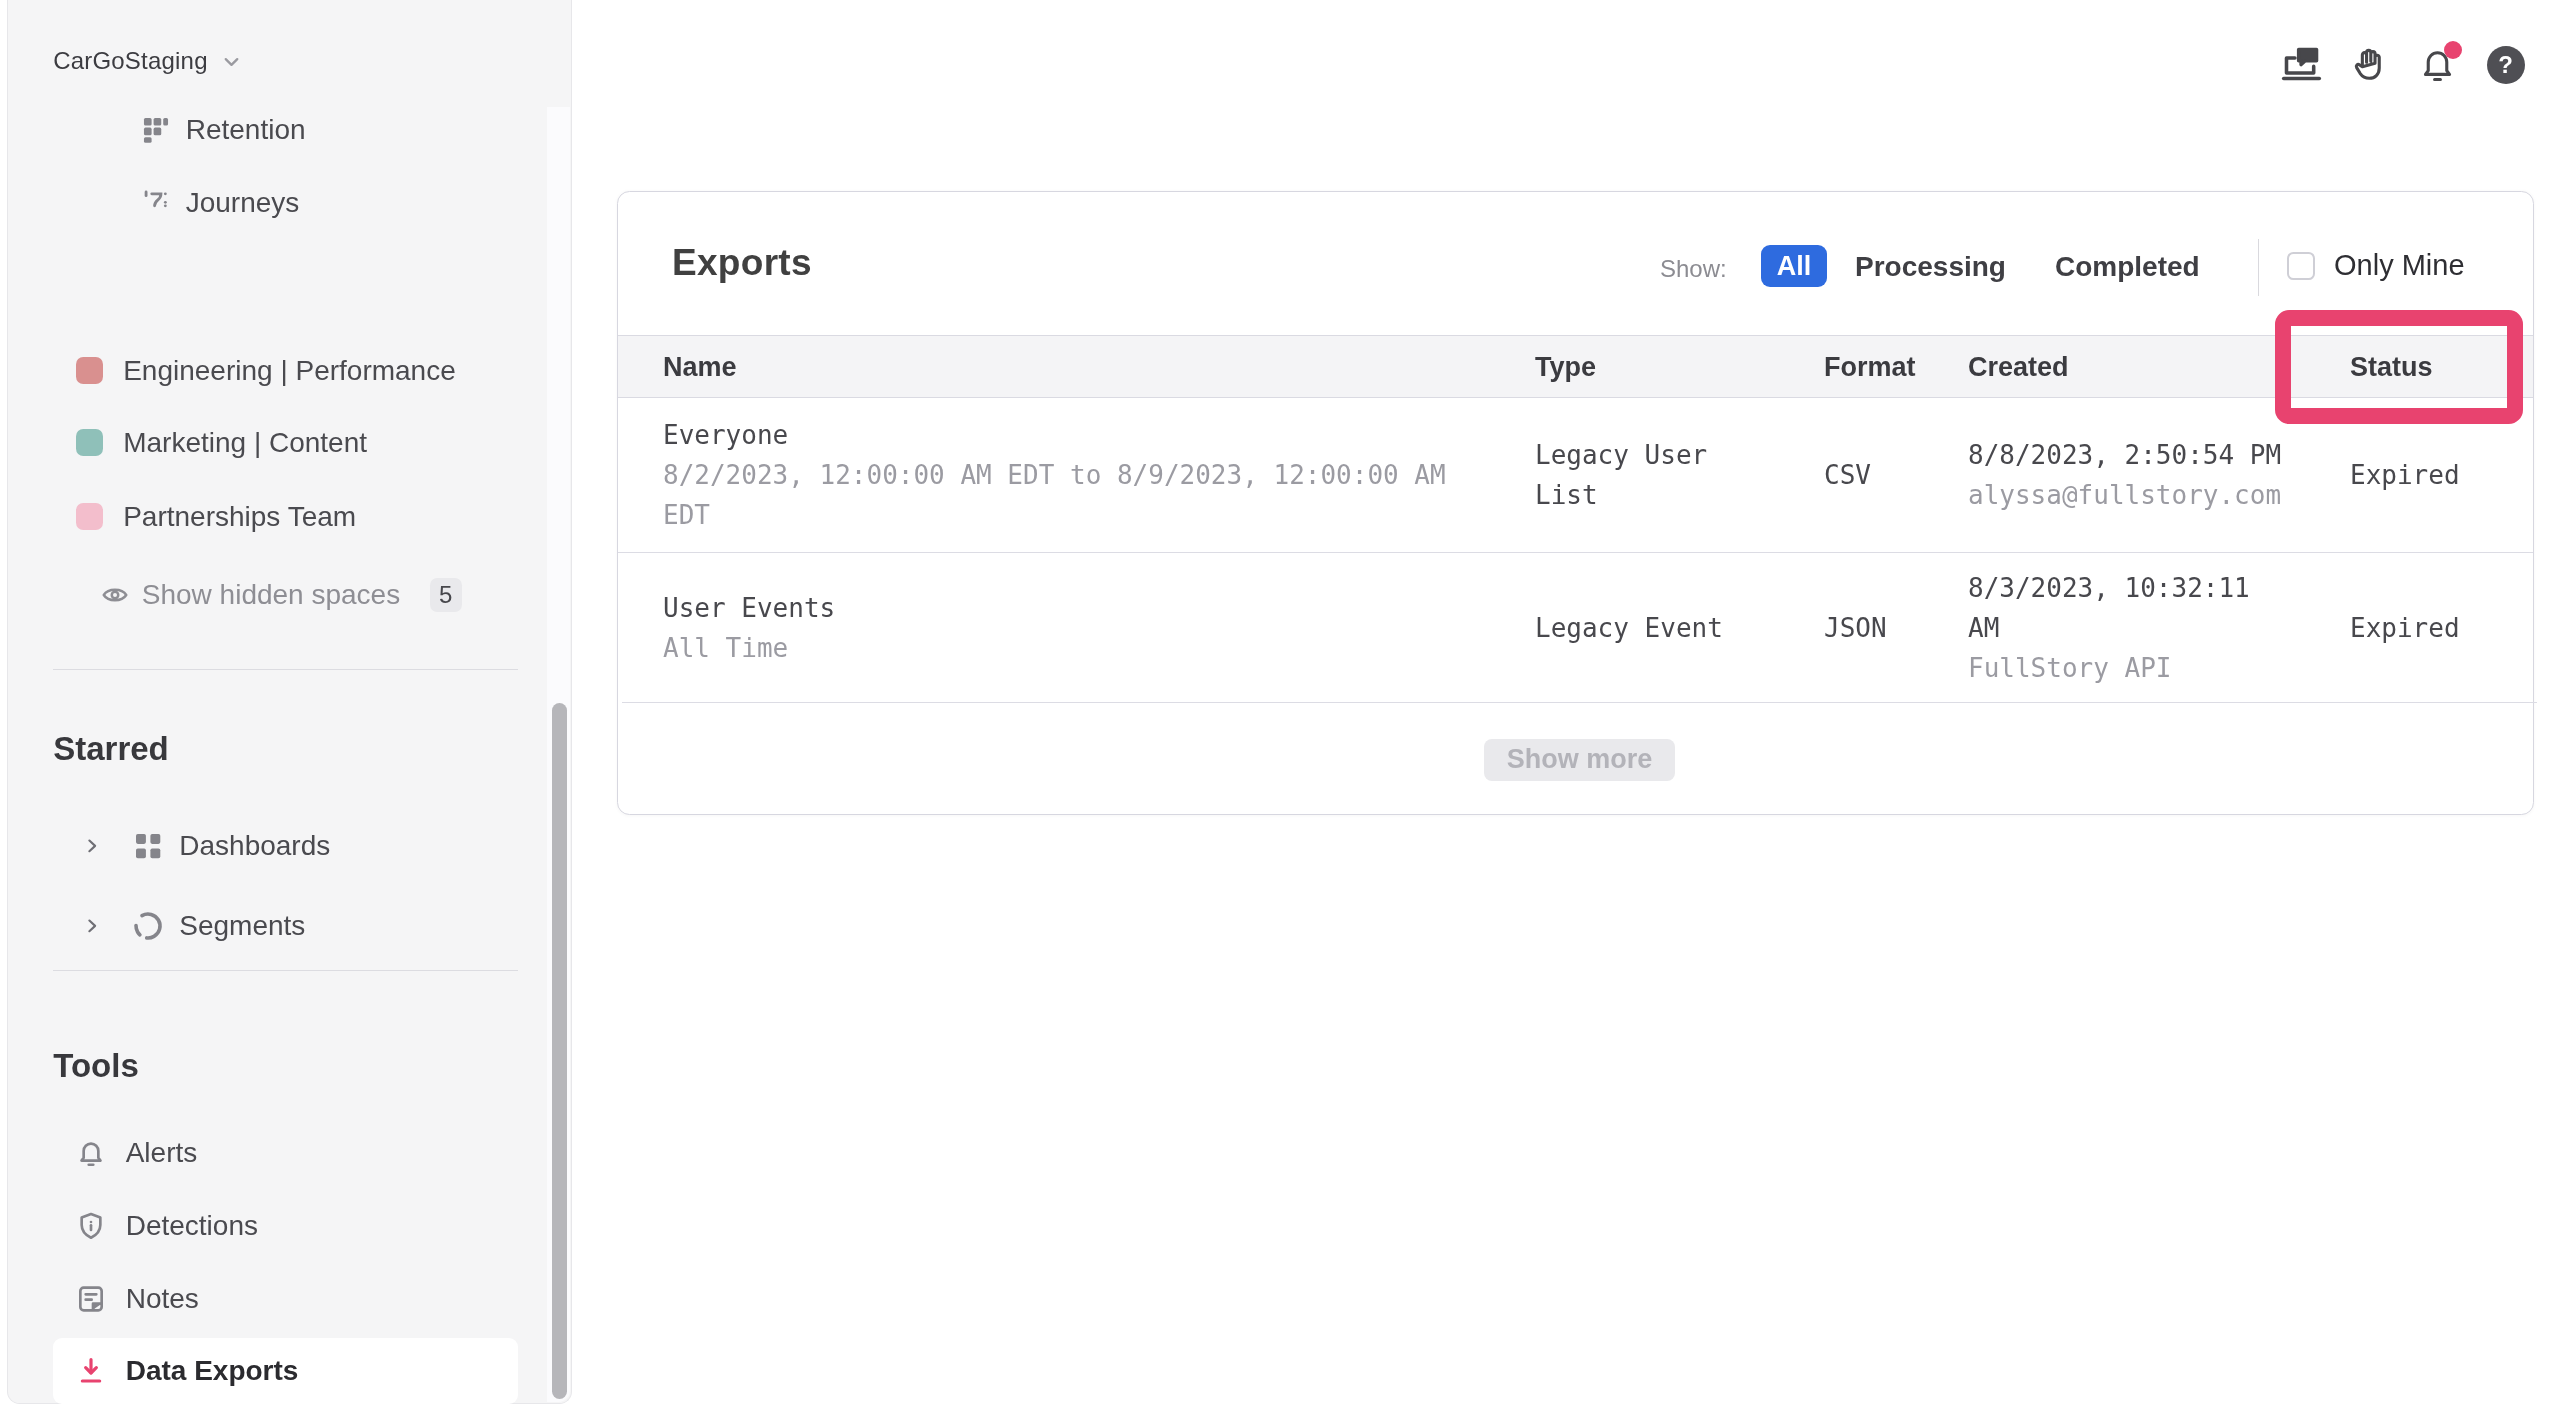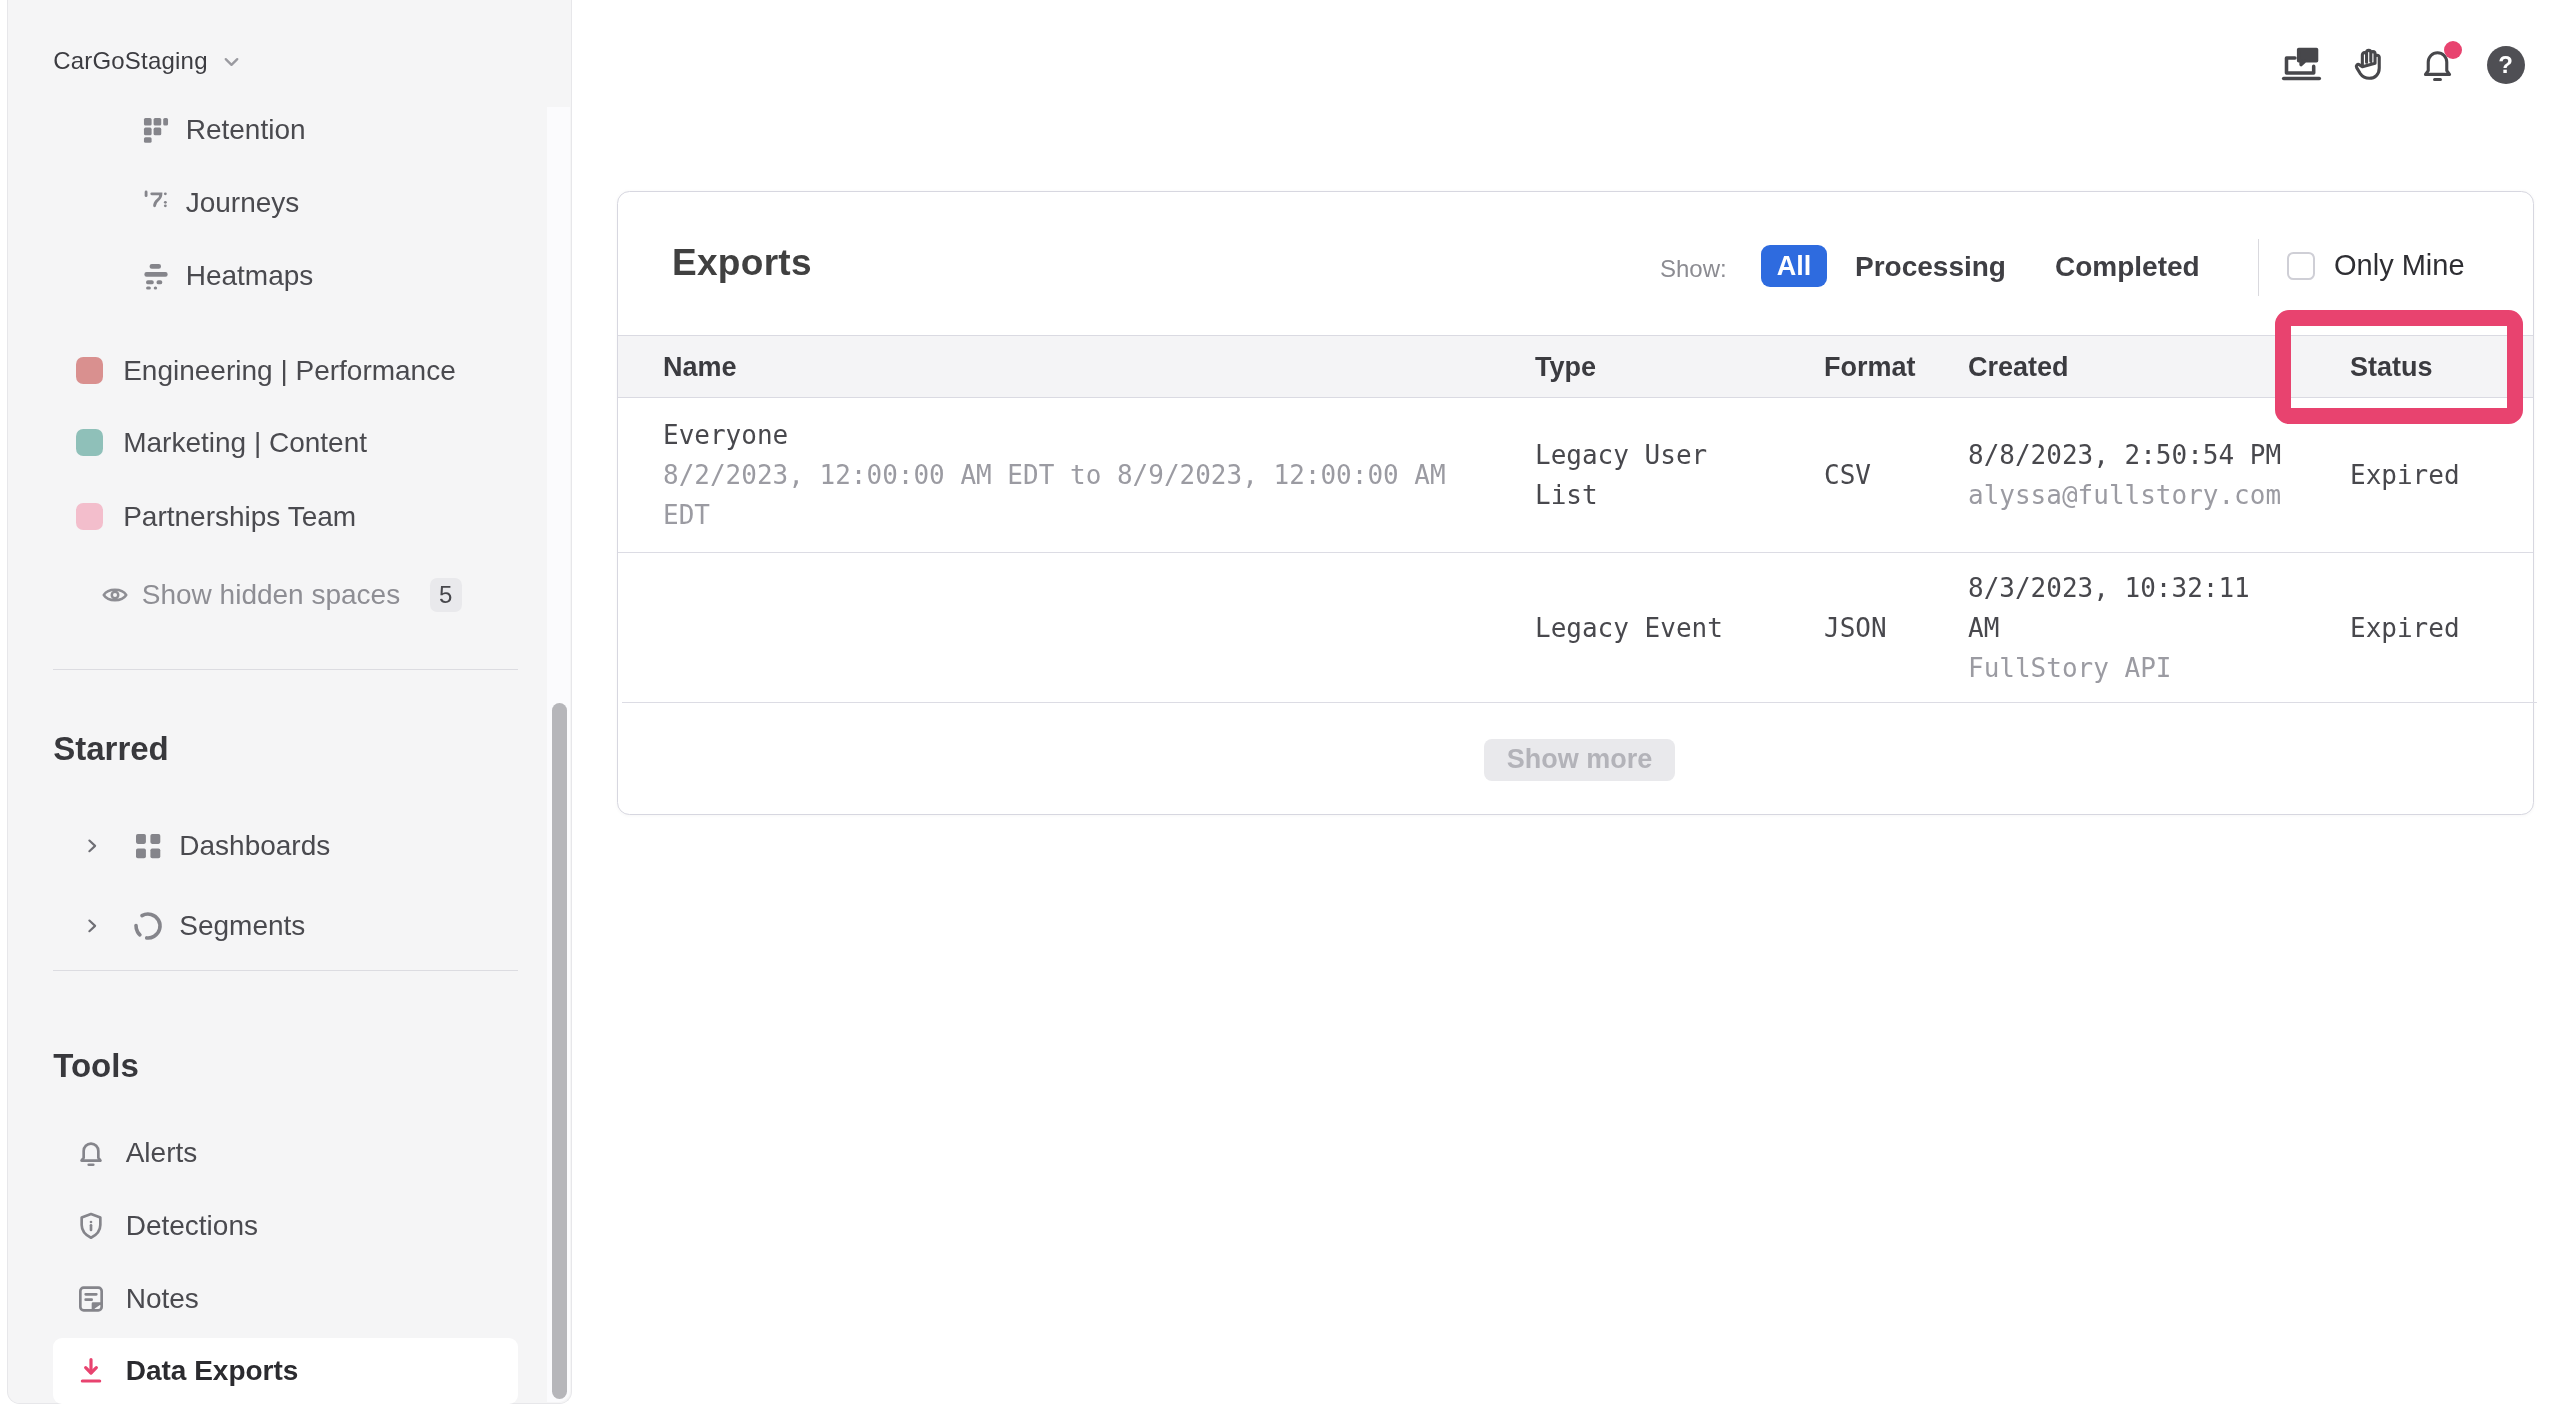--- a/index.html
+++ b/index.html
@@ -109,31 +109,20 @@
       <svg class="icon" width="34" height="34" viewBox="0 0 24 24" fill="none" stroke="#85858b" stroke-width="2" stroke-linecap="round">
         <path d="M5 4.2v2.6"></path>
           <path d="M9 5.5h6.5c0 5-4.5 4-4.5 8.5"></path>
           <path d="M18.6 5.5v.01"></path>
           <path d="M18.6 11.5v.01"></path>
           <path d="M18.6 14v.01"></path>
       </svg>
       <span class="lbl">Journeys</span>
     </div>
 
-    <div class="s-row ind-nested" style="top:255px;">
-      <svg class="icon" width="34" height="34" viewBox="0 0 24 24" fill="#85858b">
-        <rect x="7.5" y="3.5" width="8" height="3.4" rx="1.5"></rect>
-        <rect x="3.8" y="9.2" width="16.4" height="3.4" rx="1.5"></rect>
-        <rect x="5" y="15" width="5.4" height="2.8" rx="1.3"></rect>
-          <rect x="12.4" y="15" width="4" height="2.8" rx="1.3"></rect>
-        <rect x="5" y="19.4" width="3.4" height="2.2" rx="1.1"></rect>
-          <rect x="10.4" y="19.4" width="2.4" height="2.2" rx="1.1"></rect>
-      </svg>
-      <span class="lbl">Heatmaps</span>
-    </div>
 
     <div class="s-row ind-space" style="top:350px;">
       <span class="space-sq" style="background: rgb(217, 144, 143);"></span>
       <span class="lbl">Engineering | Performance</span>
     </div>
     <div class="s-row ind-space" style="top:422px;">
       <span class="space-sq" style="background: rgb(143, 192, 185);"></span>
       <span class="lbl">Marketing | Content</span>
     </div>
     <div class="s-row ind-space" style="top:496px;">
@@ -271,20 +260,24 @@
       <div class="cell col-type dark">Legacy User List</div>
       <div class="cell col-format dark">CSV</div>
       <div class="cell col-created">
         <div class="dark">8/8/2023, 2:50:54 PM</div>
         <div class="grey">alyssa@fullstory.com</div>
       </div>
       <div class="cell col-status dark">Expired</div>
     </div>
 
     <div class="trow row-2">
+      <div class="cell col-name">
+        <div class="dark">User Events</div>
+        <div class="grey">All Time</div>
+      </div>
       <div class="cell col-type dark">Legacy Event</div>
       <div class="cell col-format dark">JSON</div>
       <div class="cell col-created">
         <div class="dark">8/3/2023, 10:32:11 AM</div>
         <div class="grey">FullStory API</div>
       </div>
       <div class="cell col-status dark">Expired</div>
     </div>
 
     <div class="tfoot">

